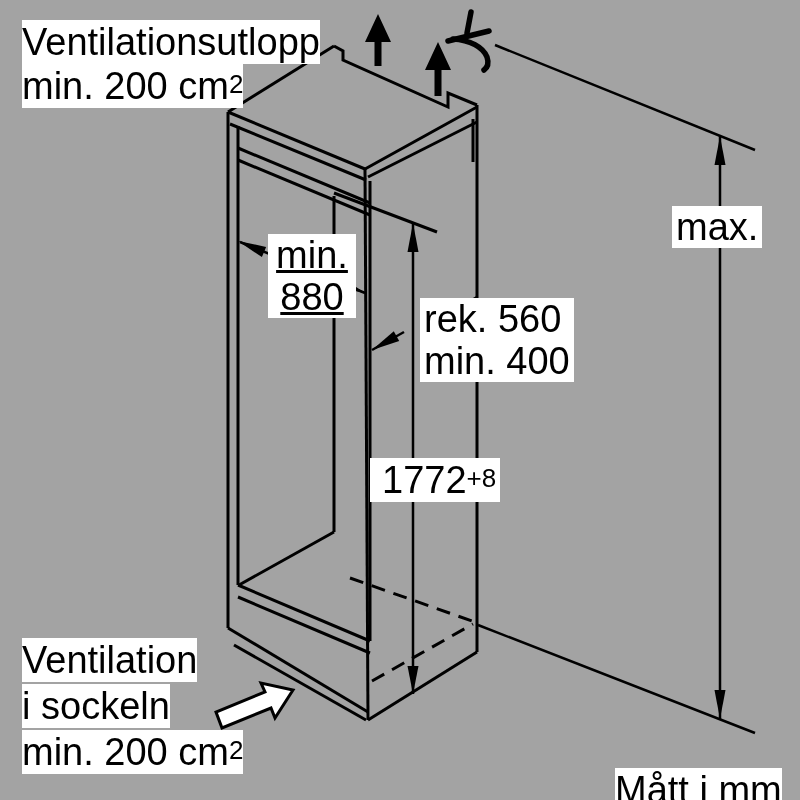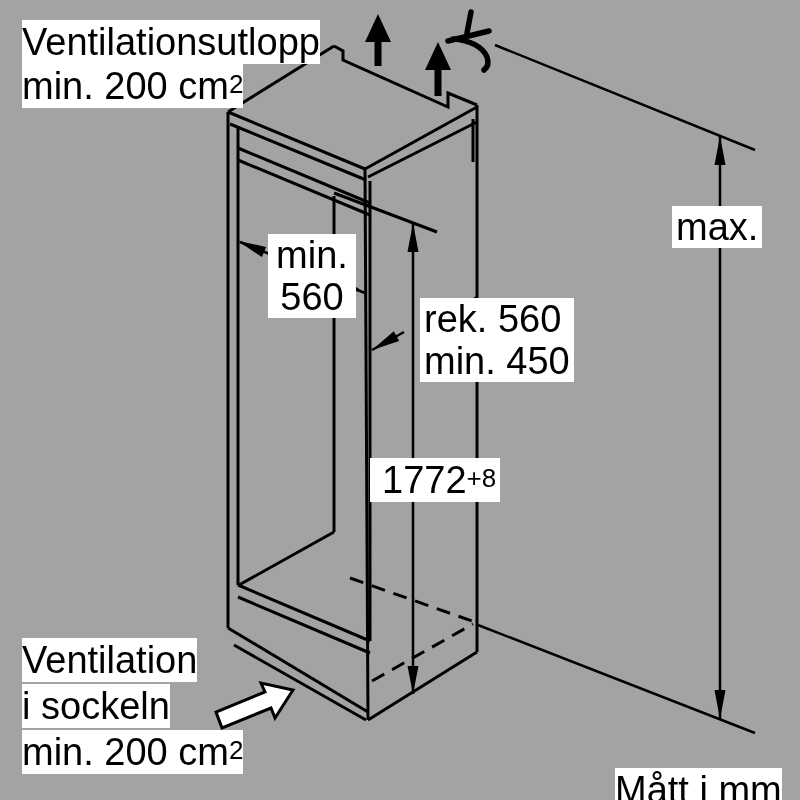--- a/index.html
+++ b/index.html
@@ -116,28 +116,28 @@
   </g>
 
   <g>
     <path d="M293,690 L275,718 L271,708 L222,728 L216,712 L265,692 L261,683 Z" fill="#ffffff" stroke="#000" stroke-width="3" stroke-linejoin="miter"></path>
   </g>
 </svg>
 
 <div class="lbl" style="left:22px;top:20px;">Ventilationsutlopp</div>
 <div class="lbl" style="left:22px;top:64px;"><span>min. 200 cm</span><sup>2</sup></div>
 
-<div class="lbl center dim" style="left:268px;top:234px;width:80px;line-height:42px;">
+<div class="lbl center dim" style="left:268px;top:234px;width:80px;line-height:42px;text-decoration:underline;">
   <div>min.</div>
-  <div>560</div>
+  <div>880</div>
 </div>
 
 <div class="lbl dim" style="left:420px;top:298px;line-height:42px;">
   <div>rek. 560</div>
-  <div>min. 450</div>
+  <div>min. 400</div>
 </div>
 
 <div class="lbl dim" style="left:370px;top:458px;padding-left:12px;"><span>1772</span><sup>+8</sup></div>
 
 <div class="lbl dim" style="left:672px;top:206px;line-height:42px;text-align:right;">
   <div>max.</div>
 </div>
 
 <div class="lbl" style="left:22px;top:684px;">i sockeln</div>
 <div class="lbl" style="left:22px;top:638px;">Ventilation</div>

